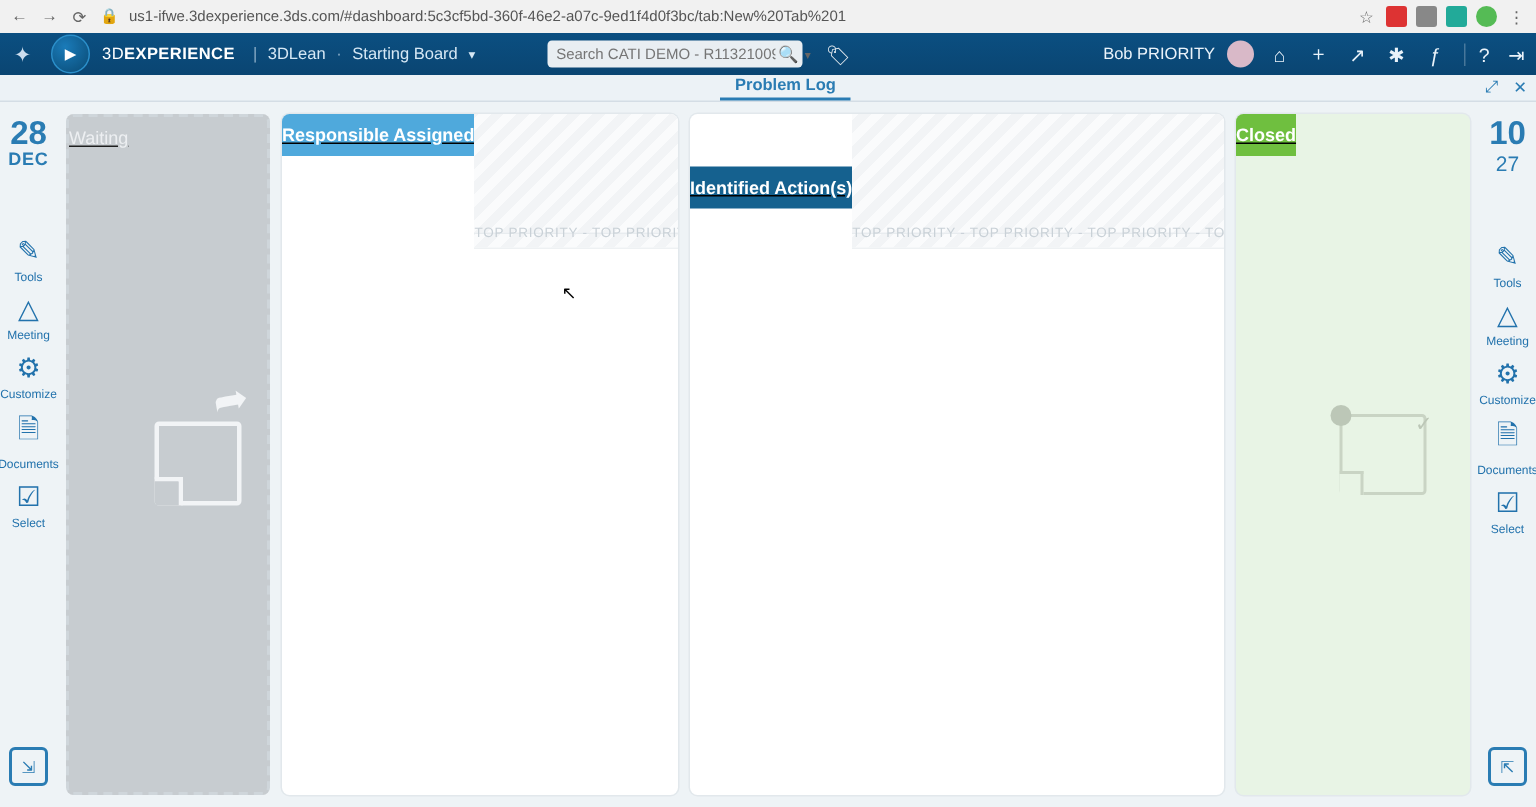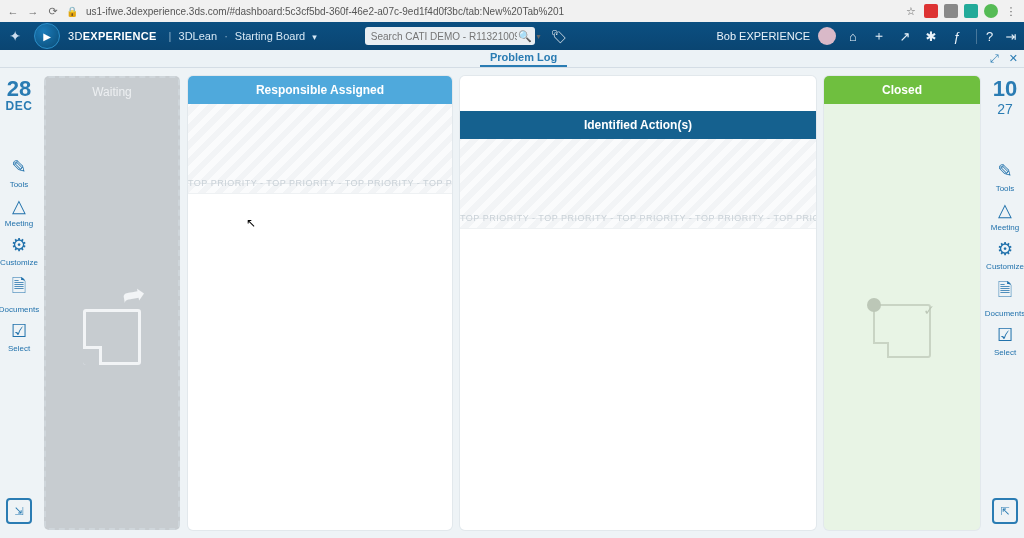--- a/index.html
+++ b/index.html
@@ -137,23 +137,24 @@
 
   
   .board {
     flex:1;
     display:flex;
     gap: 8px;
     padding: 8px 6px 8px 6px;
   }
   .col {
     border-radius: 5px;
-    display:flex; flex-direction:column;
+    display:flex; flex-direction:row;
     overflow:hidden;
     position:relative;
+    text-decoration:underline;
   }
   .col-waiting {
     width: 136px;
     border: 2px dashed #cfd6db;
     background: #c7ccd0;
   }
   .col-head {
     height: 28px;
     display:flex; align-items:center; justify-content:center;
     font-size: 12px; font-weight:600;
@@ -284,21 +285,21 @@
   </span>
 
   <span class="search-wrap">
     <input class="search-box" placeholder="Search CATI DEMO - R1132100944585" style="">
     <span class="search-glass">🔍</span>
     <span class="search-chev">▾</span>
     <span class="tag-icon">🏷</span>
   </span>
 
   <span class="nav-spacer"></span>
-  <span class="user-name">Bob EXPERIENCE</span>
+  <span class="user-name">Bob PRIORITY</span>
   <span class="avatar"></span>
   <span class="nav-icon">⌂</span>
   <span class="nav-icon">＋</span>
   <span class="nav-icon">↗</span>
   <span class="nav-icon">✱</span>
   <span class="nav-icon">ƒ</span>
   <span class="nav-icon divider">?</span>
   <span class="nav-icon">⇥</span>
 </div>
 

